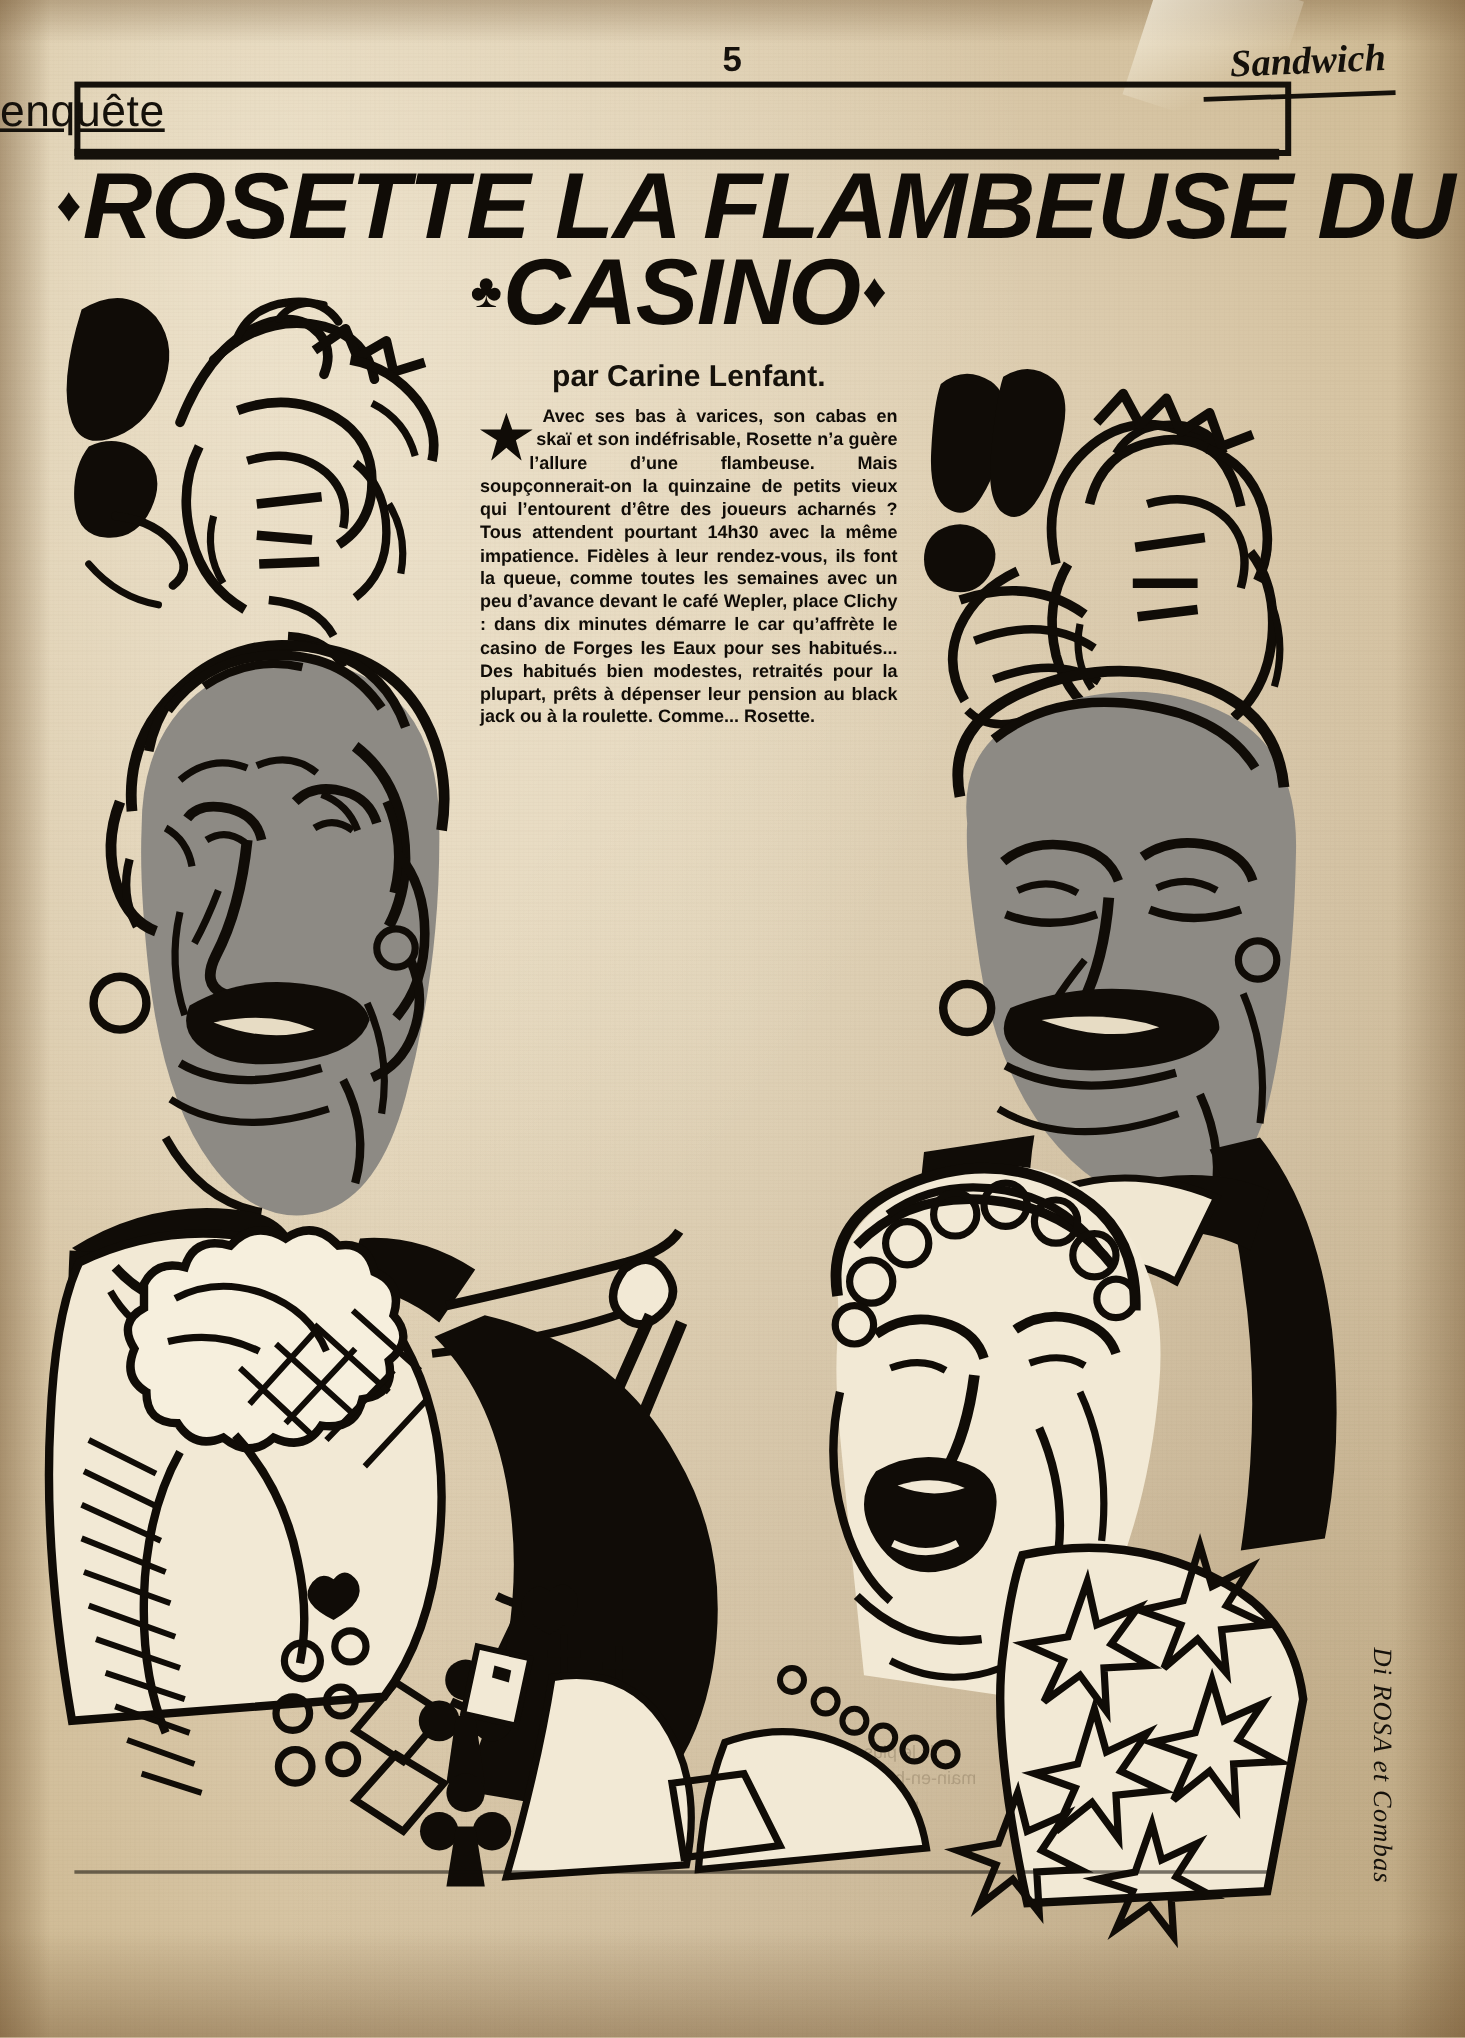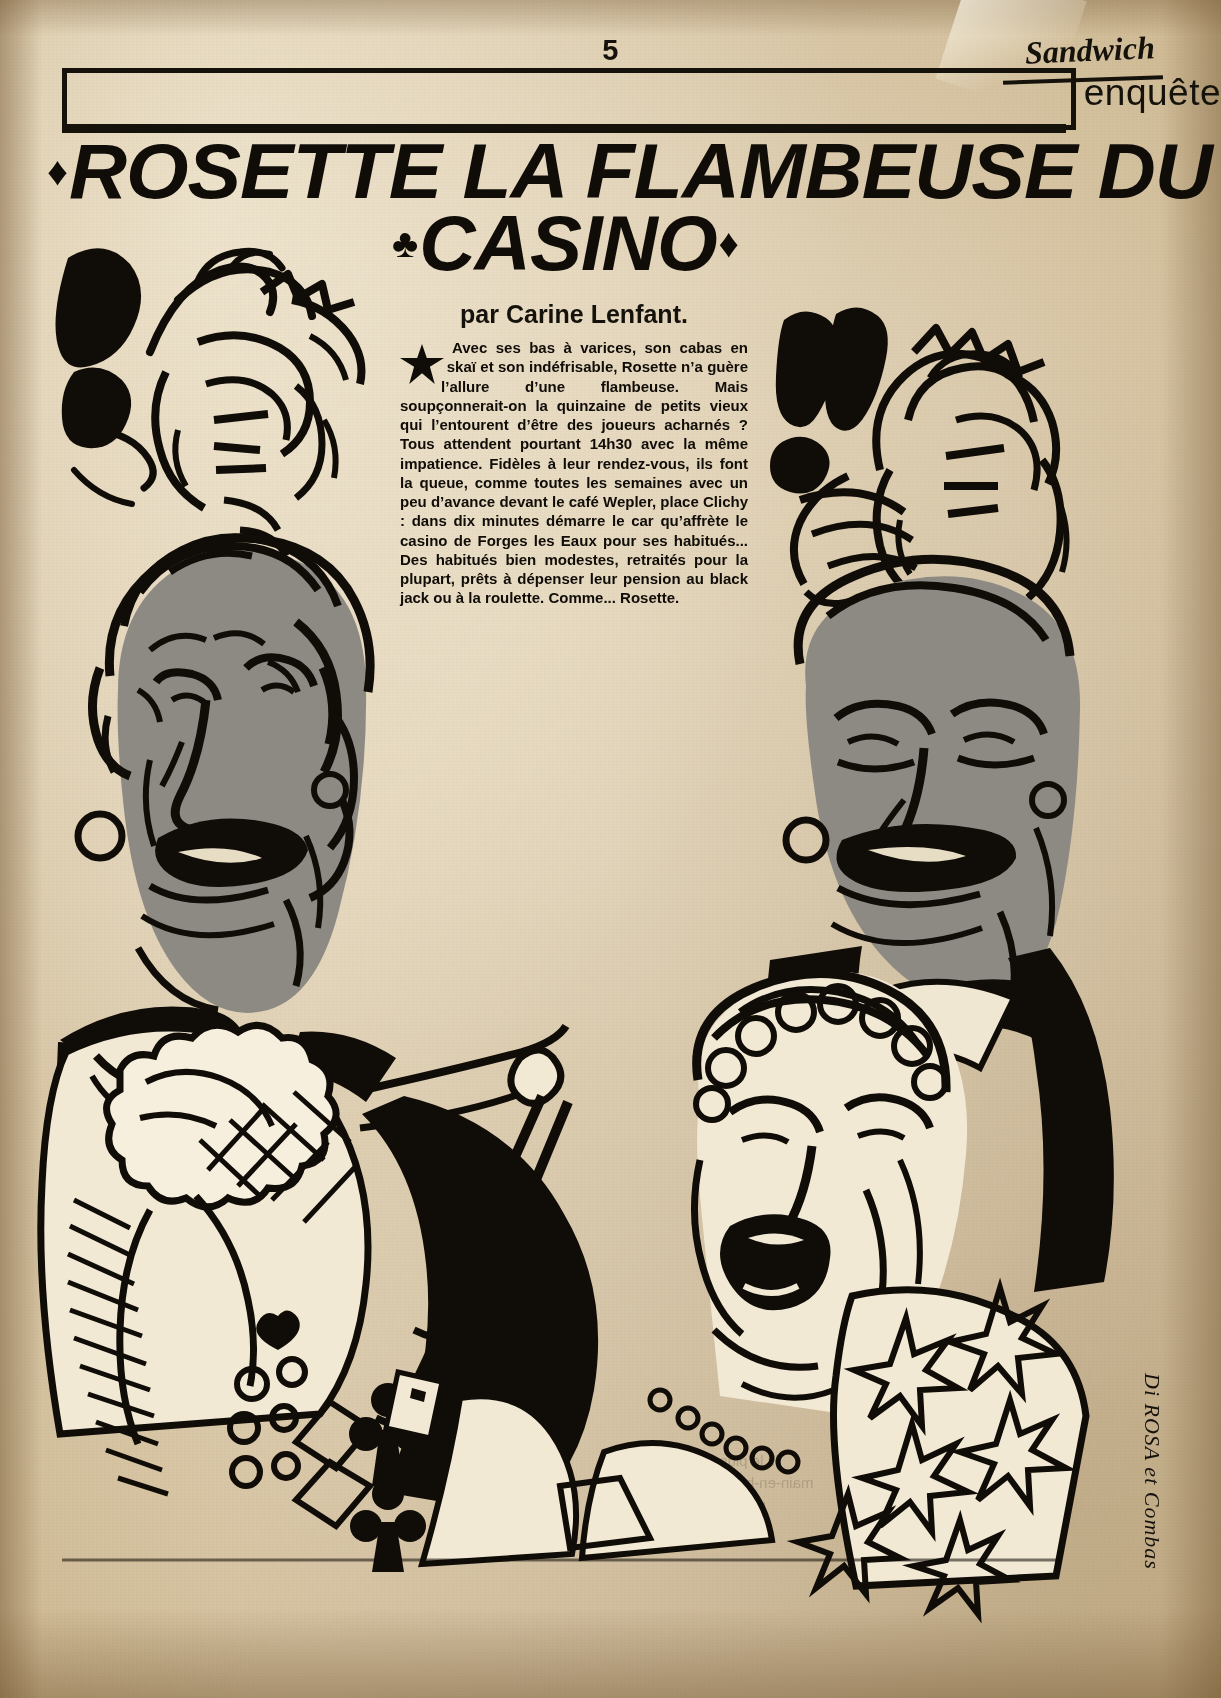--- a/index.html
+++ b/index.html
@@ -58,23 +58,24 @@
   #masthead-rule{
     position:absolute;right:58px;top:78px;width:160px;height:4px;background:#15110b;
     transform:rotate(-2deg);
   }
 
   #section-bar{
     position:absolute;left:62px;top:68px;width:1004px;height:52px;
     border:5px solid #15110b;background:transparent;
   }
   #section-title{
-    position:absolute;left:0;right:0;top:72px;text-align:right;
+    position:absolute;left:0;right:0;top:72px;text-align:left;
     font-size:37px;color:#15110b;font-family:"Liberation Sans", sans-serif;
     letter-spacing:.5px;
+    text-decoration:underline;
   }
   #section-underline{
     position:absolute;left:62px;top:124px;width:1004px;height:9px;background:#15110b;
   }
 
   
   #headline{
     position:absolute;left:60px;top:136px;width:1010px;
     text-align:center;color:#100c07;
     font-family:"Liberation Sans", sans-serif;

